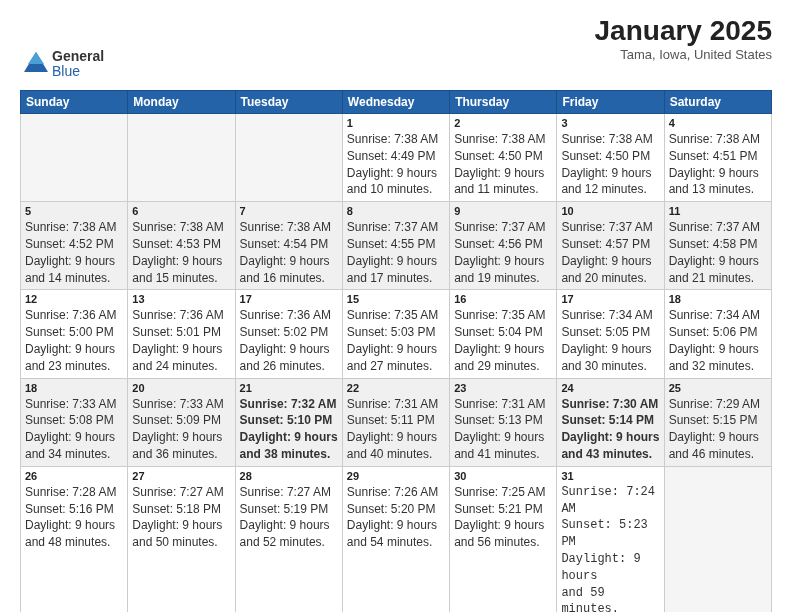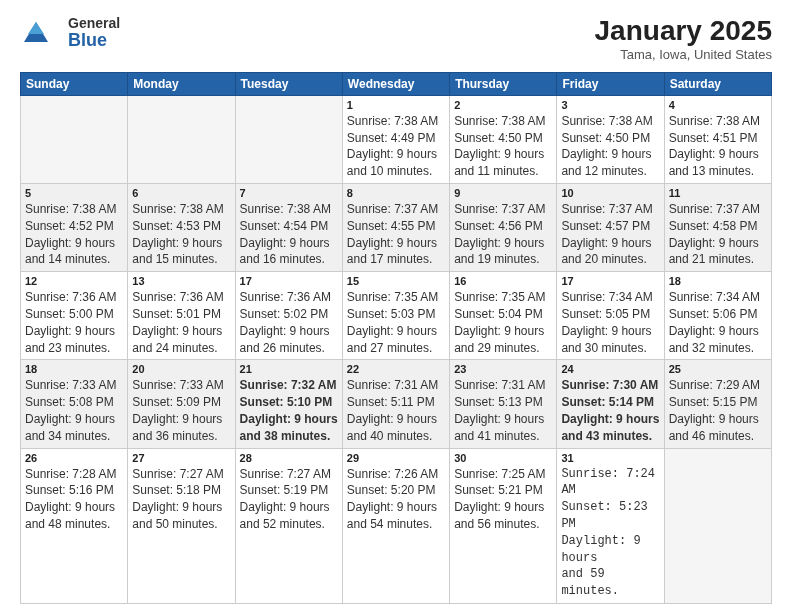--- a/index.html
+++ b/index.html
@@ -17,35 +17,36 @@
     }
     .header {
       display: flex;
       justify-content: space-between;
       align-items: flex-start;
       margin-bottom: 10px;
     }
     .logo {
       display: flex;
       align-items: center;
-      gap: 16px;
+      gap: 0;
+      margin-top: 32px;
     }
     .logo-text {
       display: flex;
       flex-direction: column;
       line-height: 1.1;
     }
     .logo-general {
       font-size: 14px;
       font-weight: bold;
       color: #333;
     }
     .logo-blue {
-      font-size: 18px;
-      font-weight: bold;
+      font-size: 14px;
+      font-weight: normal;
       color: #2563a8;
     }
     .logo-icon {
       width: 32px;
       height: 32px;
     }
     .title-area {
       text-align: right;
       margin-left: 46px;
     }

